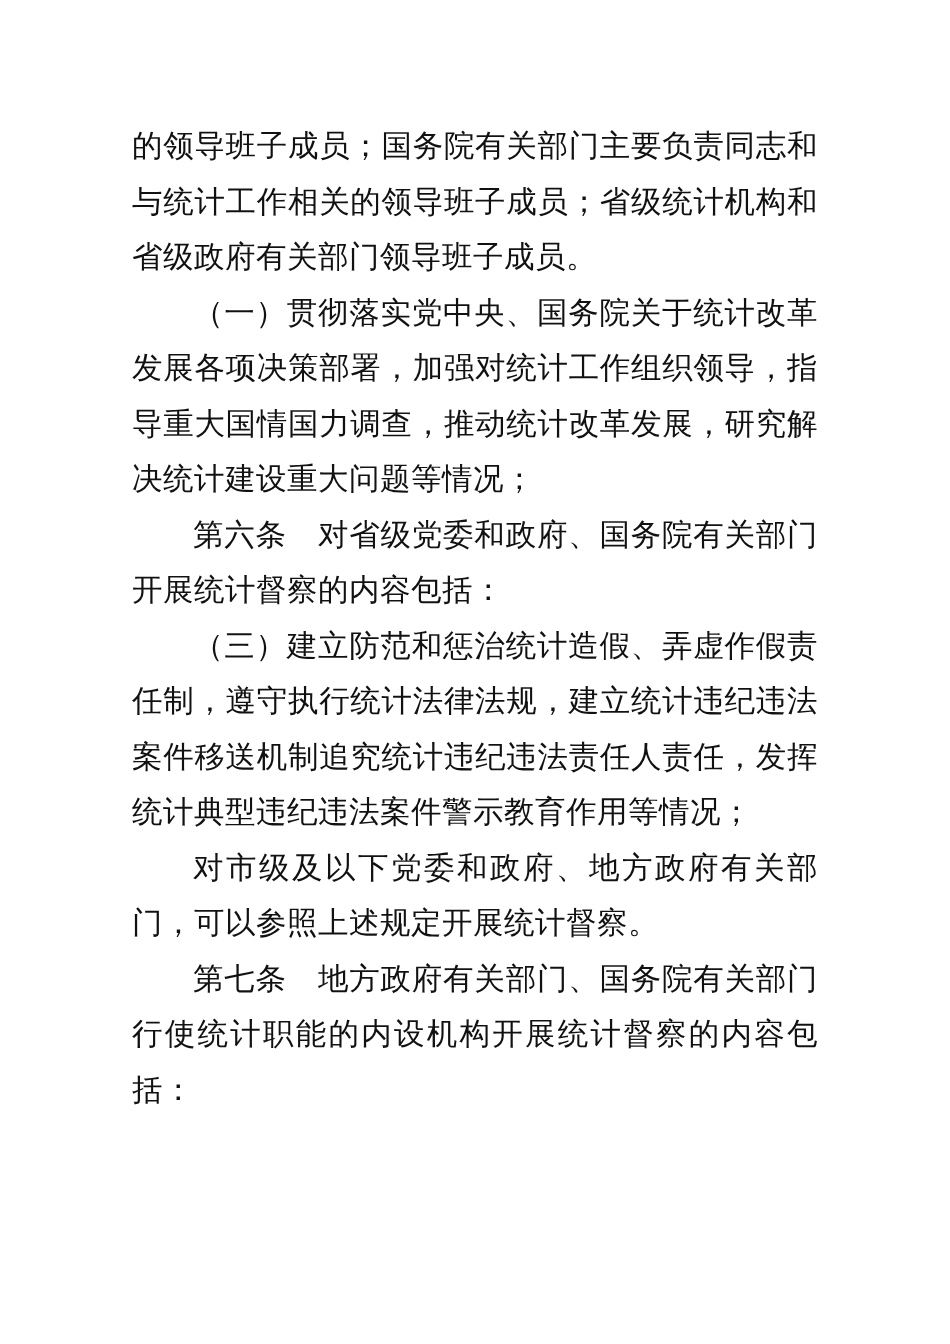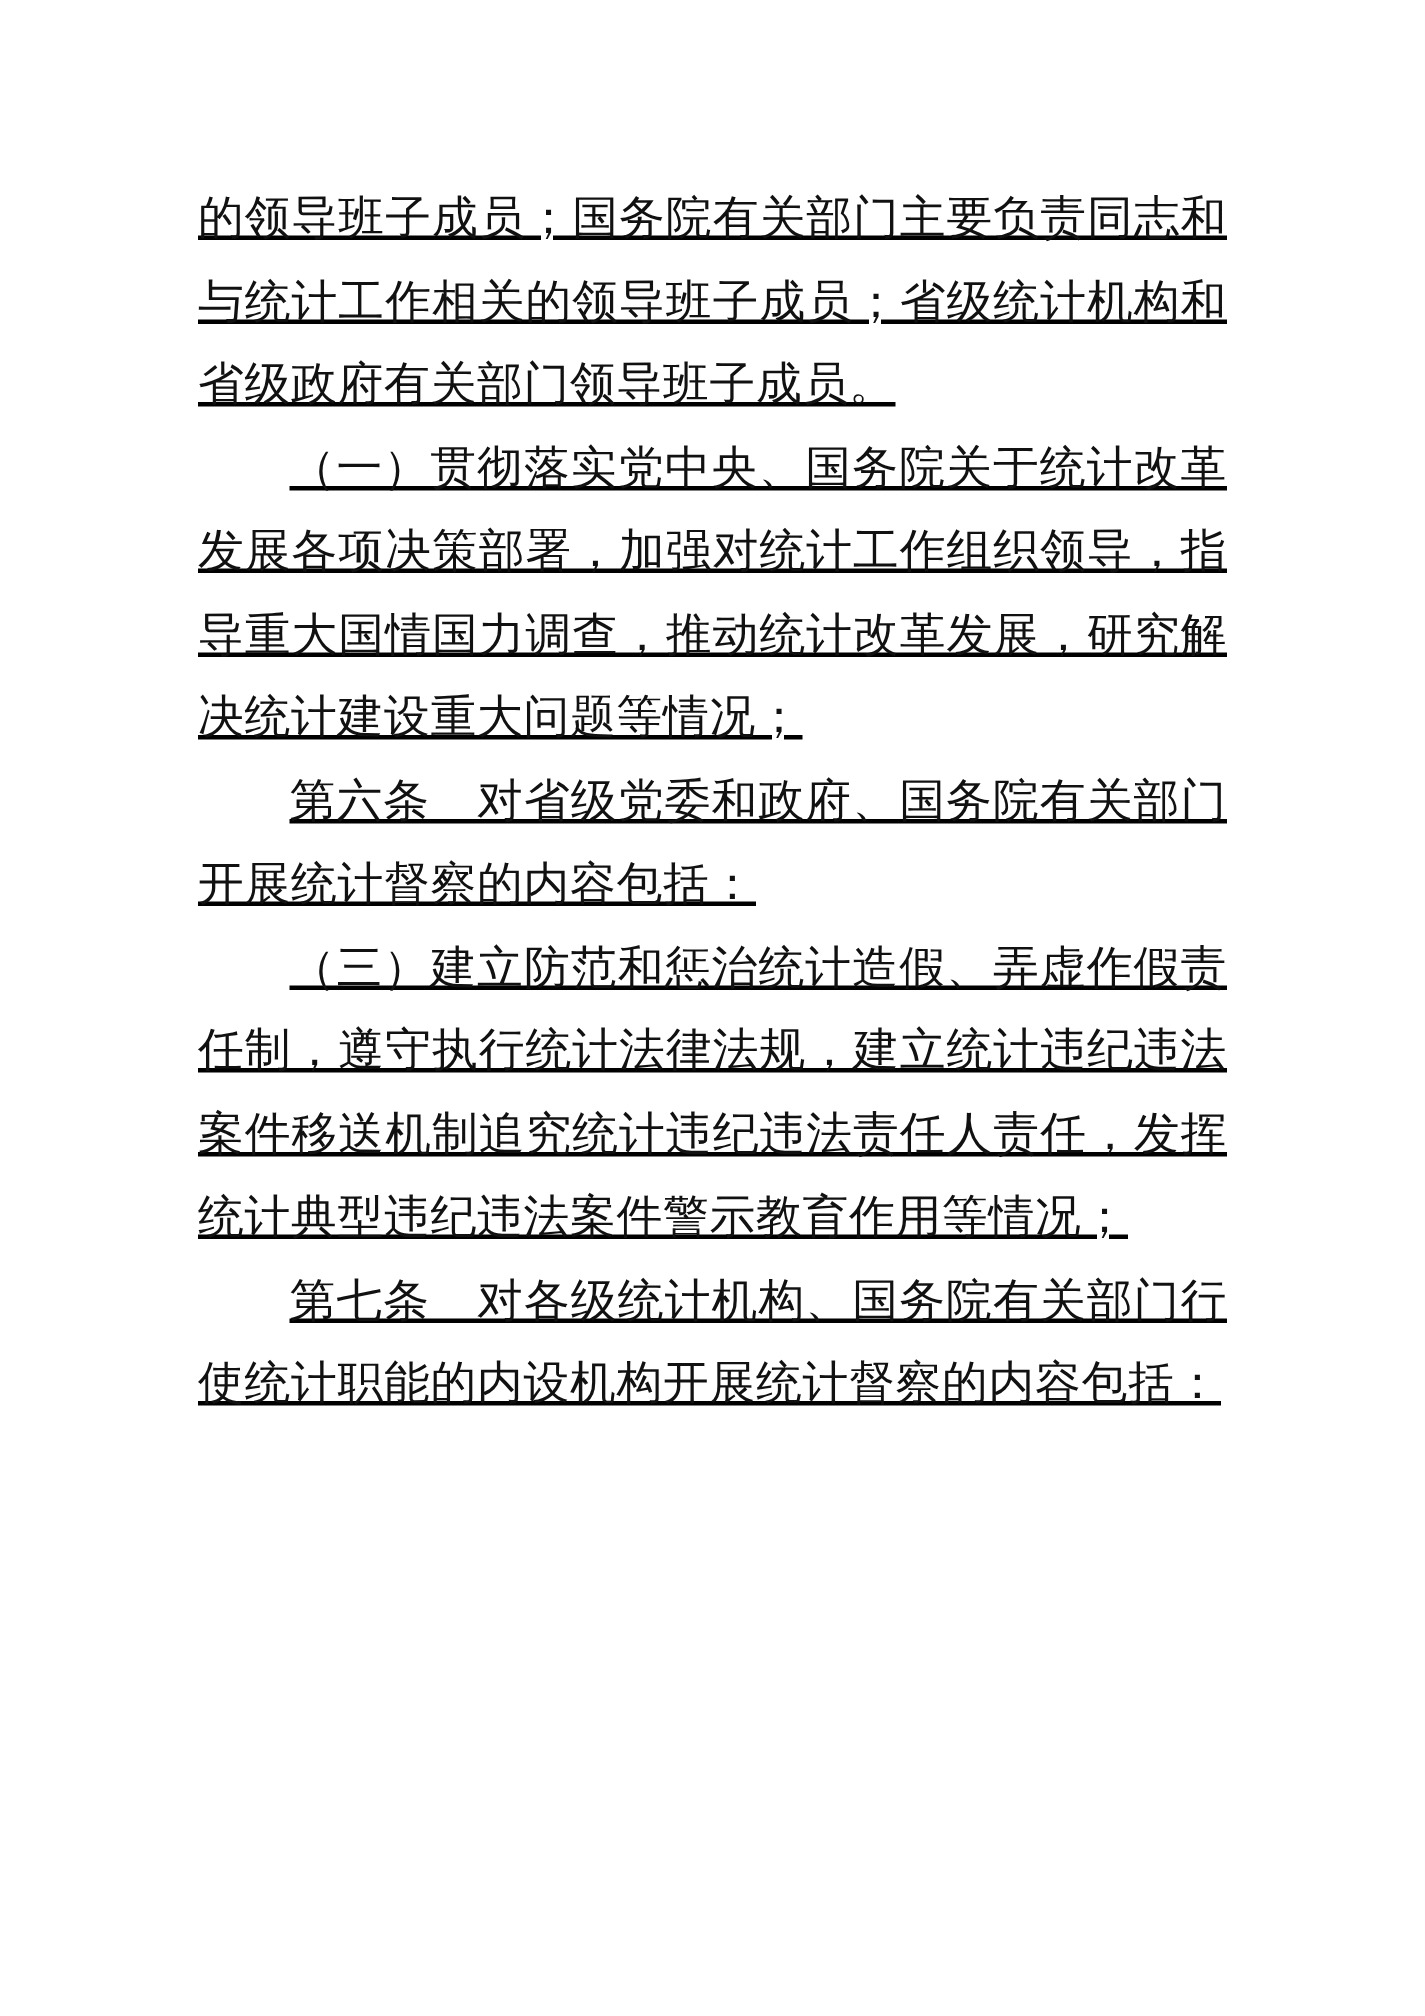--- a/index.html
+++ b/index.html
@@ -14,21 +14,20 @@
     color: #000000;
     overflow: hidden;
   }
   .page {
     position: relative;
     width: 950px;
     height: 1344px;
     box-sizing: border-box;
     padding: 118px 132px 60px 132px;
     background: #ffffff;
-    text-decoration: underline;
   }
   .doc-body {
     font-size: 30.5px;
     line-height: 1.82;
     letter-spacing: 0.5px;
     text-align: justify;
     text-justify: inter-ideograph;
     color: #111111;
   }
   .para {
@@ -46,15 +45,16 @@
 </style>
 </head>
 <body>
 
 <div class="page">
   <div class="doc-body">
     <p class="para">的领导班子成员；国务院有关部门主要负责同志和与统计工作相关的领导班子成员；省级统计机构和省级政府有关部门领导班子成员。</p>
     <p class="para indent">（一）贯彻落实党中央、国务院关于统计改革发展各项决策部署，加强对统计工作组织领导，指导重大国情国力调查，推动统计改革发展，研究解决统计建设重大问题等情况；</p>
     <p class="para indent">第六条　对省级党委和政府、国务院有关部门开展统计督察的内容包括：</p>
     <p class="para indent">（三）建立防范和惩治统计造假、弄虚作假责任制，遵守执行统计法律法规，建立统计违纪违法案件移送机制追究统计违纪违法责任人责任，发挥统计典型违纪违法案件警示教育作用等情况；</p>
-    <p class="para indent">第七条　对各级统计机构、国务院有关部门行使统计职能的内设机构开展统计督察的内容包括：</p>
+    <p class="para indent">对市级及以下党委和政府、地方政府有关部门，可以参照上述规定开展统计督察。</p>
+    <p class="para indent">第七条　地方政府有关部门、国务院有关部门行使统计职能的内设机构开展统计督察的内容包括：</p>
   </div>
 </div>
 
 </body></html>

